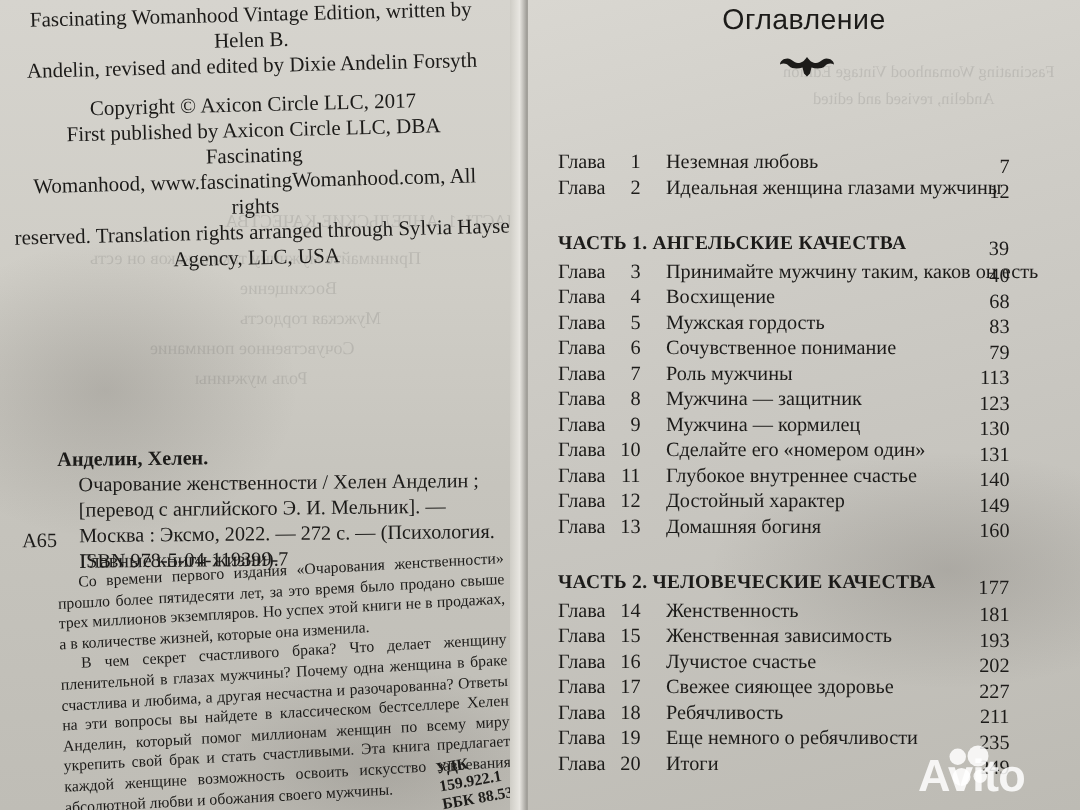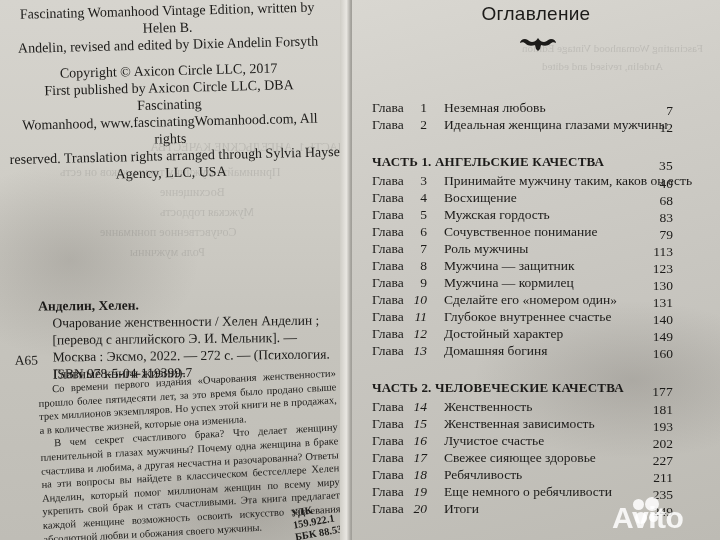--- a/index.html
+++ b/index.html
@@ -74,21 +74,21 @@
   .ornament {
     position: absolute; left: 166px; top: 36px; width: 40px; height: 16px;
   }
   .toc {
     position: absolute; left: 20px; top: 100px; width: 300px;
     font-size: 13.5px;
   }
   .toc-row { position: relative; height: 17px; }
   .toc-label { position: absolute; left: 0; top: 0; }
   .toc-num { position: absolute; left: 41px; top: 0; width: 14px; text-align: right; }
-  .toc-num.wide { left: 39px; width: 16px; font-style: italic; }
+  .toc-num.wide { left: 39px; width: 16px; }
   .toc-text { position: absolute; left: 72px; top: 0; white-space: nowrap; }
   .toc-page { position: absolute; right: -1px; top: 3px; width: 40px; text-align: right; }
   .toc-part { position: relative; height: 19px; font-weight: bold; font-size: 13px; letter-spacing: 0.2px; }
   .toc-part .toc-page { font-weight: normal; font-size: 13.5px; top: 4px; }
   .toc-section-gap { height: 20px; }
 
   .watermark {
     position: absolute; left: 612px; top: 497px; height: 36px;
     display: flex; align-items: center; gap: 4px;
     color: rgba(255,255,255,0.85);
@@ -166,21 +166,21 @@
       <span class="toc-label">Глава</span>
       <span class="toc-num">2</span>
       <span class="toc-text">Идеальная женщина глазами мужчины</span>
       <span class="toc-page">12</span>
     </div>
 
     <div class="toc-section-gap"></div>
 
     <div class="toc-part">
       <span class="toc-label">ЧАСТЬ 1. АНГЕЛЬСКИЕ КАЧЕСТВА</span>
-      <span class="toc-page">35</span>
+      <span class="toc-page">39</span>
     </div>
     <div id="part0">
         <div class="toc-row">
           <span class="toc-label">Глава</span>
           <span class="toc-num">3</span>
           <span class="toc-text">Принимайте мужчину таким, каков он есть</span>
           <span class="toc-page">40</span>
         </div>
         <div class="toc-row">
           <span class="toc-label">Глава</span>

